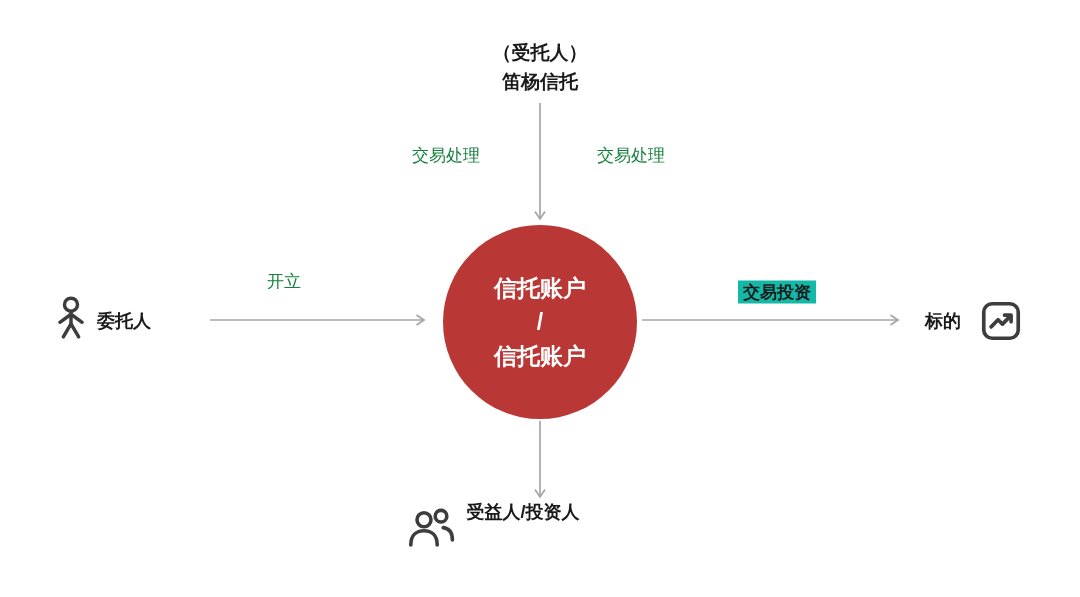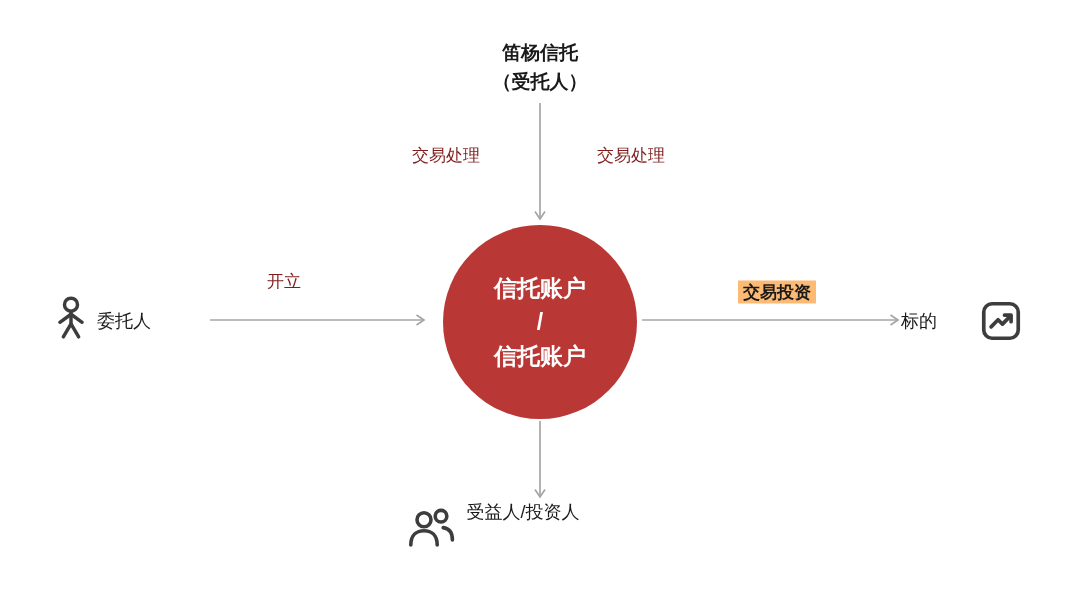--- a/index.html
+++ b/index.html
@@ -21,22 +21,22 @@
     position: absolute;
     transform: translate(-50%, -50%);
     white-space: nowrap;
   }
   .node-title {
     font-size: 19px;
     font-weight: bold;
     text-align: center;
     line-height: 29px;
   }
-  .edge-label { font-size: 17px; color: #7f1d1d; }
-  .node-label { font-size: 18px; font-weight: normal; }
+  .edge-label { font-size: 17px; color: #15803d; }
+  .node-label { font-size: 18px; font-weight: bold; }
   .circle-node {
     position: absolute;
     left: 443px; top: 225px;
     width: 194px; height: 194px;
     border-radius: 50%;
     background: #B93735;
     color: #ffffff;
     display: flex;
     flex-direction: column;
     justify-content: center;
@@ -71,22 +71,22 @@
         <path d="M1,1 L8.5,6 L1,11" fill="none" stroke="#A6A6A6" stroke-width="1.7"></path>
       </marker>
     </defs>
     <line class="aline" x1="540" y1="103" x2="540" y2="219" marker-end="url(#ah)"></line>
     <line class="aline" x1="210" y1="320" x2="424" y2="320" marker-end="url(#ah)"></line>
     <line class="aline" x1="642" y1="320" x2="898" y2="320" marker-end="url(#ah)"></line>
     <line class="aline" x1="540" y1="421" x2="540" y2="497" marker-end="url(#ah)"></line>
   </svg>
 
   <div class="label node-title" style="left:540px; top:67px;">
+    <div>（受托人）</div>
     <div>笛杨信托</div>
-    <div>（受托人）</div>
   </div>
 
   <div class="label edge-label" style="left:446px; top:155px;">交易处理</div>
   <div class="label edge-label" style="left:631px; top:155px;">交易处理</div>
 
   <div class="circle-node" style="background: rgb(185, 55, 53);">
     <div>信托账户</div>
     <div>/</div>
     <div>信托账户</div>
   </div>
@@ -97,24 +97,24 @@
       <path d="M12,8.6 L12,15" stroke-width="1.8"></path>
       <path d="M12,10 L6.2,14.2 M12,10 L17.8,14.2" stroke-width="1.8"></path>
       <path d="M12,15 L8,21.8 M12,15 L16,21.8" stroke-width="1.8"></path>
     </svg>
   </div>
   <div class="label node-label" style="left:124px; top:321px;">委托人</div>
 
   <div class="label edge-label" style="left:284px; top:281px;">开立</div>
 
   <div class="label" style="left:777px; top:292px;">
-    <span class="highlight" style="background: #fdba74;">交易投资</span>
+    <span class="highlight" style="background: #14b8a6;">交易投资</span>
   </div>
 
-  <div class="label node-label" style="left:919px; top:321px;">标的</div>
+  <div class="label node-label" style="left:943px; top:321px;">标的</div>
   <div class="icon" style="left:979px; top:299px; width:44px; height:44px;">
     <svg width="44" height="44" viewBox="0 0 24 24">
       <rect x="2.6" y="2.6" width="18.8" height="18.8" rx="4.5" stroke-width="2"></rect>
       <polyline points="6.6,15.2 10.4,11.3 12.8,13.7 17.2,9.2" stroke-width="2"></polyline>
       <polyline points="13.9,8.8 17.5,8.8 17.5,12.4" stroke-width="2"></polyline>
     </svg>
   </div>
 
   <div class="icon" style="left:404px; top:503px; width:54px; height:48px;">
     <svg width="54" height="48" viewBox="0 0 27 24">

